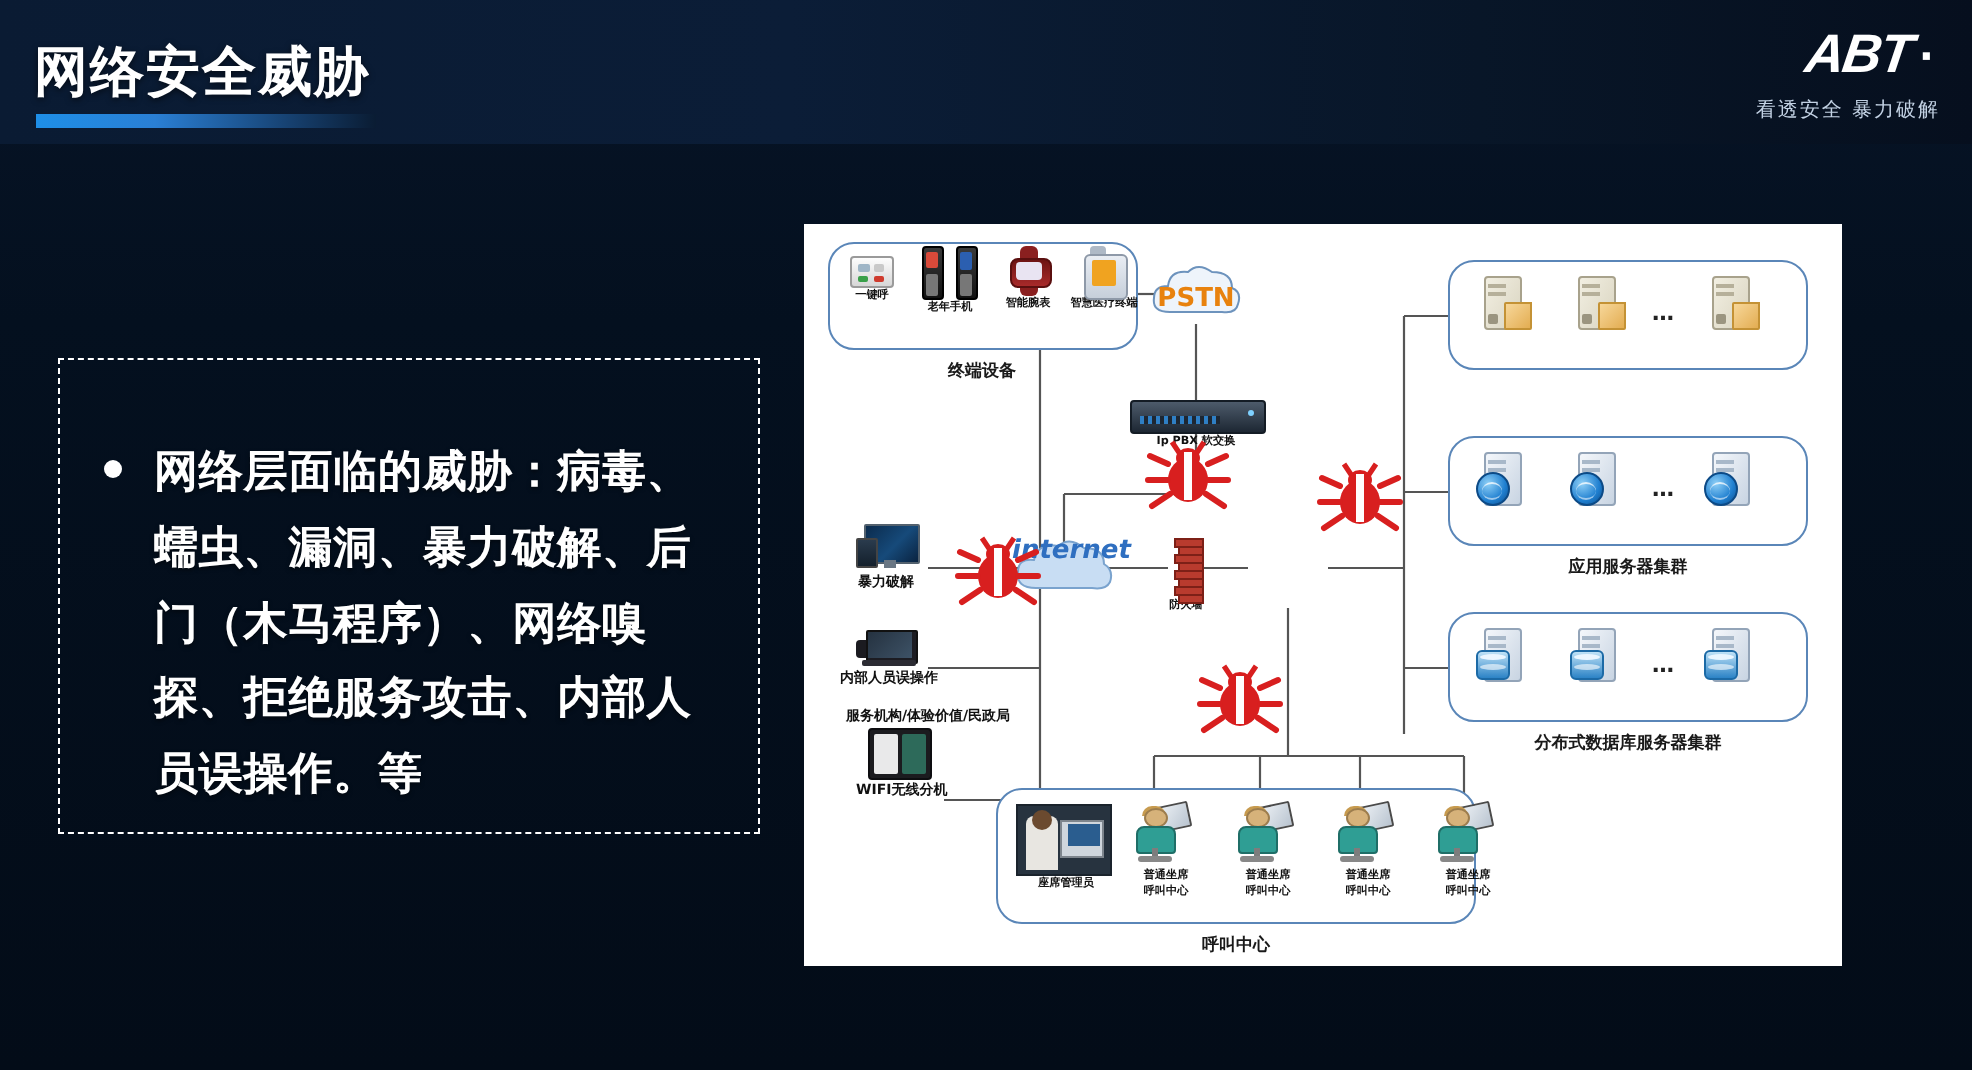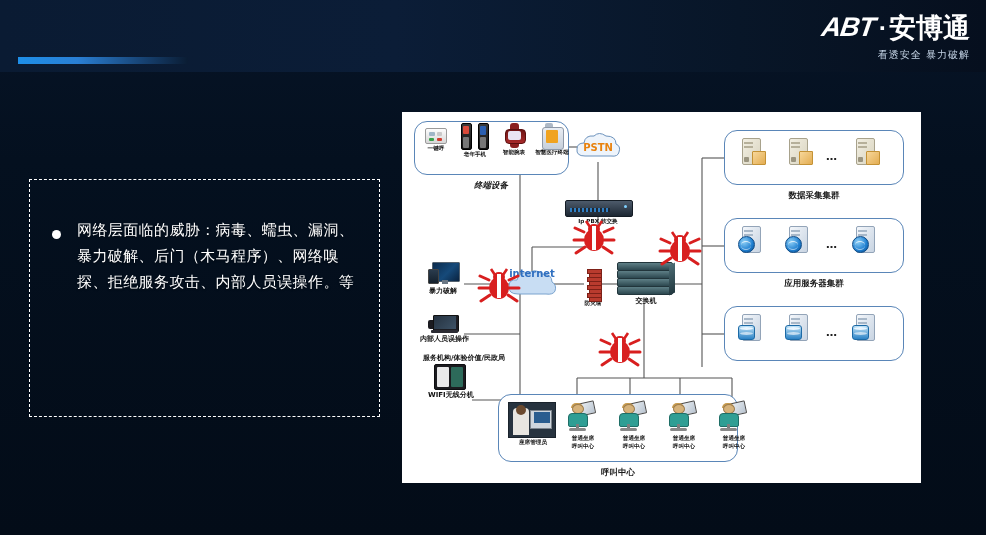--- a/index.html
+++ b/index.html
@@ -32,22 +32,22 @@
   .logo-cn{letter-spacing:0px;}
   .logo-sub{margin-top:7px;color:#c3d2e4;font-size:10px;letter-spacing:1px;
     font-family:"DejaVu Sans","Liberation Sans",sans-serif;}
 
   
   .bullet-box{position:absolute;left:29px;top:179px;width:351px;height:238px;
     border:1px dashed #ffffff;box-sizing:border-box;}
   .bullet-row{position:absolute;left:22px;top:38px;width:312px;display:flex;}
   .bullet-dot{width:9px;height:9px;border-radius:50%;background:#ffffff;
     flex:0 0 auto;margin-top:12px;}
-  .bullet-text{margin-left:16px;color:#ffffff;font-size:15px;line-height:1.72;
-    font-weight:normal;letter-spacing:.4px;
+  .bullet-text{margin-left:16px;color:#ffffff;font-size:22px;line-height:1.72;
+    font-weight:bold;letter-spacing:.4px;
     font-family:"DejaVu Sans","Liberation Sans",sans-serif;
     text-shadow:0 1px 2px rgba(0,0,0,.5);}
 
   
   .diagram{position:absolute;left:402px;top:112px;width:519px;height:371px;
     background:#ffffff;overflow:hidden;
     font-family:"DejaVu Sans","Liberation Sans",sans-serif;}
   .diagram svg{position:absolute;left:0;top:0;}
 
   .group-box{position:absolute;border:1.4px solid #5a86b8;border-radius:13px;
@@ -156,36 +156,36 @@
     transform:rotate(-12deg);}
 
   .mgr{width:46px;height:34px;position:relative;background:#27333f;border:1px solid #1a232c;}
   .mgr .person{position:absolute;left:4px;top:5px;width:16px;height:27px;background:#e8e6e1;border-radius:4px 4px 0 0;}
   .mgr .phead{position:absolute;left:7px;top:2px;width:10px;height:10px;border-radius:50%;background:#6b4a2f;}
   .mgr .mon{position:absolute;right:3px;top:7px;width:20px;height:17px;background:#cfd6dd;border:1px solid #7d858d;}
   .mgr .mscr{position:absolute;right:5px;top:9px;width:16px;height:11px;background:#2a5d8f;}
 
   .cloud{position:absolute;}
   .cloud-label{position:absolute;left:0;top:0;width:100%;text-align:center;
-    font-size:10px;font-weight:bold;line-height:1;}
+    font-size:13px;font-weight:bold;line-height:1;}
   .bug{position:absolute;}
 </style>
 </head>
 <body>
 
 <div class="slide">
 
   <div class="header">
+    <div class="title">网络安全威胁</div>
     <div class="title-rule"></div>
 
     <div class="logo">
       <div class="logo-main">
         <span class="logo-abt">ABT</span>
         <span class="logo-dot">·</span>
-        <span class="logo-cn">安博通</span>
       </div>
       <div class="logo-sub">看透安全  暴力破解</div>
     </div>
   </div>
 
   <div class="bullet-box">
     <div class="bullet-row">
       <div class="bullet-dot"></div>
       <div class="bullet-text">网络层面临的威胁：病毒、蠕虫、漏洞、暴力破解、后门（木马程序）、网络嗅探、拒绝服务攻击、内部人员误操作。等</div>
     </div>
@@ -271,68 +271,58 @@
 
     <div class="node" style="left:133px;top:11px;width:34px;">
       <div class="dev bpm">
         <div class="cuff"></div>
           <div class="body"></div>
           <div class="scr"></div>
       </div>
       <div class="node-cap">智慧医疗终端</div>
     </div>
 
-    <div class="grp-label" style="left:48px;top:68px;width:82px;font-style:italic;">终端设备</div>
+    <div class="grp-label" style="left:48px;top:68px;width:82px;">终端设备</div>
 
     <div class="cloud" style="left:172px;top:20px;width:48px;height:30px;">
       <svg width="48" height="30">
         <path d="M11 24 Q2 24 3 17 Q3 11 10 11 Q11 3 20 4 Q25 -1 32 4 Q42 4 42 12 Q47 14 45 20 Q44 25 37 24 Z" fill="#eef4fb" stroke="#6d93bd" stroke-width="1"></path>
       </svg>
       <div class="cloud-label" style="top:11px;color:#e8820e;">PSTN</div>
     </div>
 
     <div class="node" style="left:163px;top:88px;width:66px;">
       <div class="dev pbx">
         <div class="ports"></div>
           <div class="led"></div>
       </div>
       <div class="node-cap">Ip PBX 软交换</div>
     </div>
 
     <div class="cloud" style="left:104px;top:157px;width:52px;height:30px;">
       <svg width="52" height="30">
         <path d="M12 25 Q2 25 3 17 Q3 10 11 11 Q13 2 23 4 Q29 -1 36 5 Q46 5 46 13 Q51 16 49 22 Q47 26 40 25 Z" fill="#c8ddf3" stroke="#7aa3ce" stroke-width="1"></path>
       </svg>
-      <div class="cloud-label" style="top:0;color:#2f6fc0;">internet</div>
+      <div class="cloud-label" style="top:0;color:#2f6fc0;font-style:italic;">internet</div>
     </div>
 
     <div class="node" style="left:176px;top:157px;width:30px;">
       <div class="dev fw">
         <i class="brick" style="top:0;"></i>
           <i class="brick" style="top:4px;left:2px;width:11px;"></i>
         <i class="brick" style="top:8px;"></i>
           <i class="brick" style="top:12px;left:2px;width:11px;"></i>
         <i class="brick" style="top:16px;"></i>
           <i class="brick" style="top:20px;left:2px;width:11px;"></i>
         <i class="brick" style="top:24px;"></i>
           <i class="brick" style="top:28px;left:2px;width:11px;"></i>
       </div>
       <div class="node-cap">防火墙</div>
     </div>
 
-    <div class="node" style="left:214px;top:150px;width:60px;">
-      <div class="dev switch">
-        <div class="layer" style="top:0;"></div>
-        <div class="layer" style="top:8px;"></div>
-        <div class="layer" style="top:16px;"></div>
-        <div class="layer" style="top:24px;"></div>
-        <div class="side"></div>
-      </div>
-      <div class="node-cap mid">交换机</div>
-    </div>
 
     <div class="node" style="left:18px;top:150px;width:46px;">
       <div class="dev monitor">
         <div class="scr"></div>
           <div class="stand"></div>
           <div class="pad"></div>
       </div>
       <div class="node-cap mid">暴力破解</div>
     </div>
 
@@ -378,21 +368,20 @@
     <div class="dots" style="left:424px;top:38px;">…</div>
     <div class="node" style="left:452px;top:26px;">
       <div class="srv">
         <div class="tower"></div>
           <div class="slotA"></div>
           <div class="slotB"></div>
           <div class="ent"></div>
           <div class="fold"></div>
       </div>
     </div>
-    <div class="grp-label" style="left:322px;top:78px;width:180px;">数据采集集群</div>
 
     <div class="group-box" style="left:322px;top:106px;width:180px;height:55px;"></div>
     <div class="node" style="left:338px;top:114px;">
       <div class="srv blue">
         <div class="tower"></div>
           <div class="slotA"></div>
           <div class="slotB"></div>
           <div class="globe"></div>
       </div>
     </div>
@@ -434,20 +423,21 @@
     </div>
     <div class="dots" style="left:424px;top:214px;">…</div>
     <div class="node" style="left:452px;top:202px;">
       <div class="srv blue">
         <div class="tower"></div>
           <div class="slotA"></div>
           <div class="slotB"></div>
           <div class="db"></div>
       </div>
     </div>
+    <div class="grp-label" style="left:322px;top:254px;width:180px;">分布式数据库服务器集群</div>
 
     <div class="group-box" style="left:96px;top:282px;width:240px;height:68px;"></div>
 
     <div class="node" style="left:106px;top:290px;width:50px;">
       <div class="mgr">
         <div class="person"></div>
           <div class="phead"></div>
           <div class="mon"></div>
           <div class="mscr"></div>
       </div>

